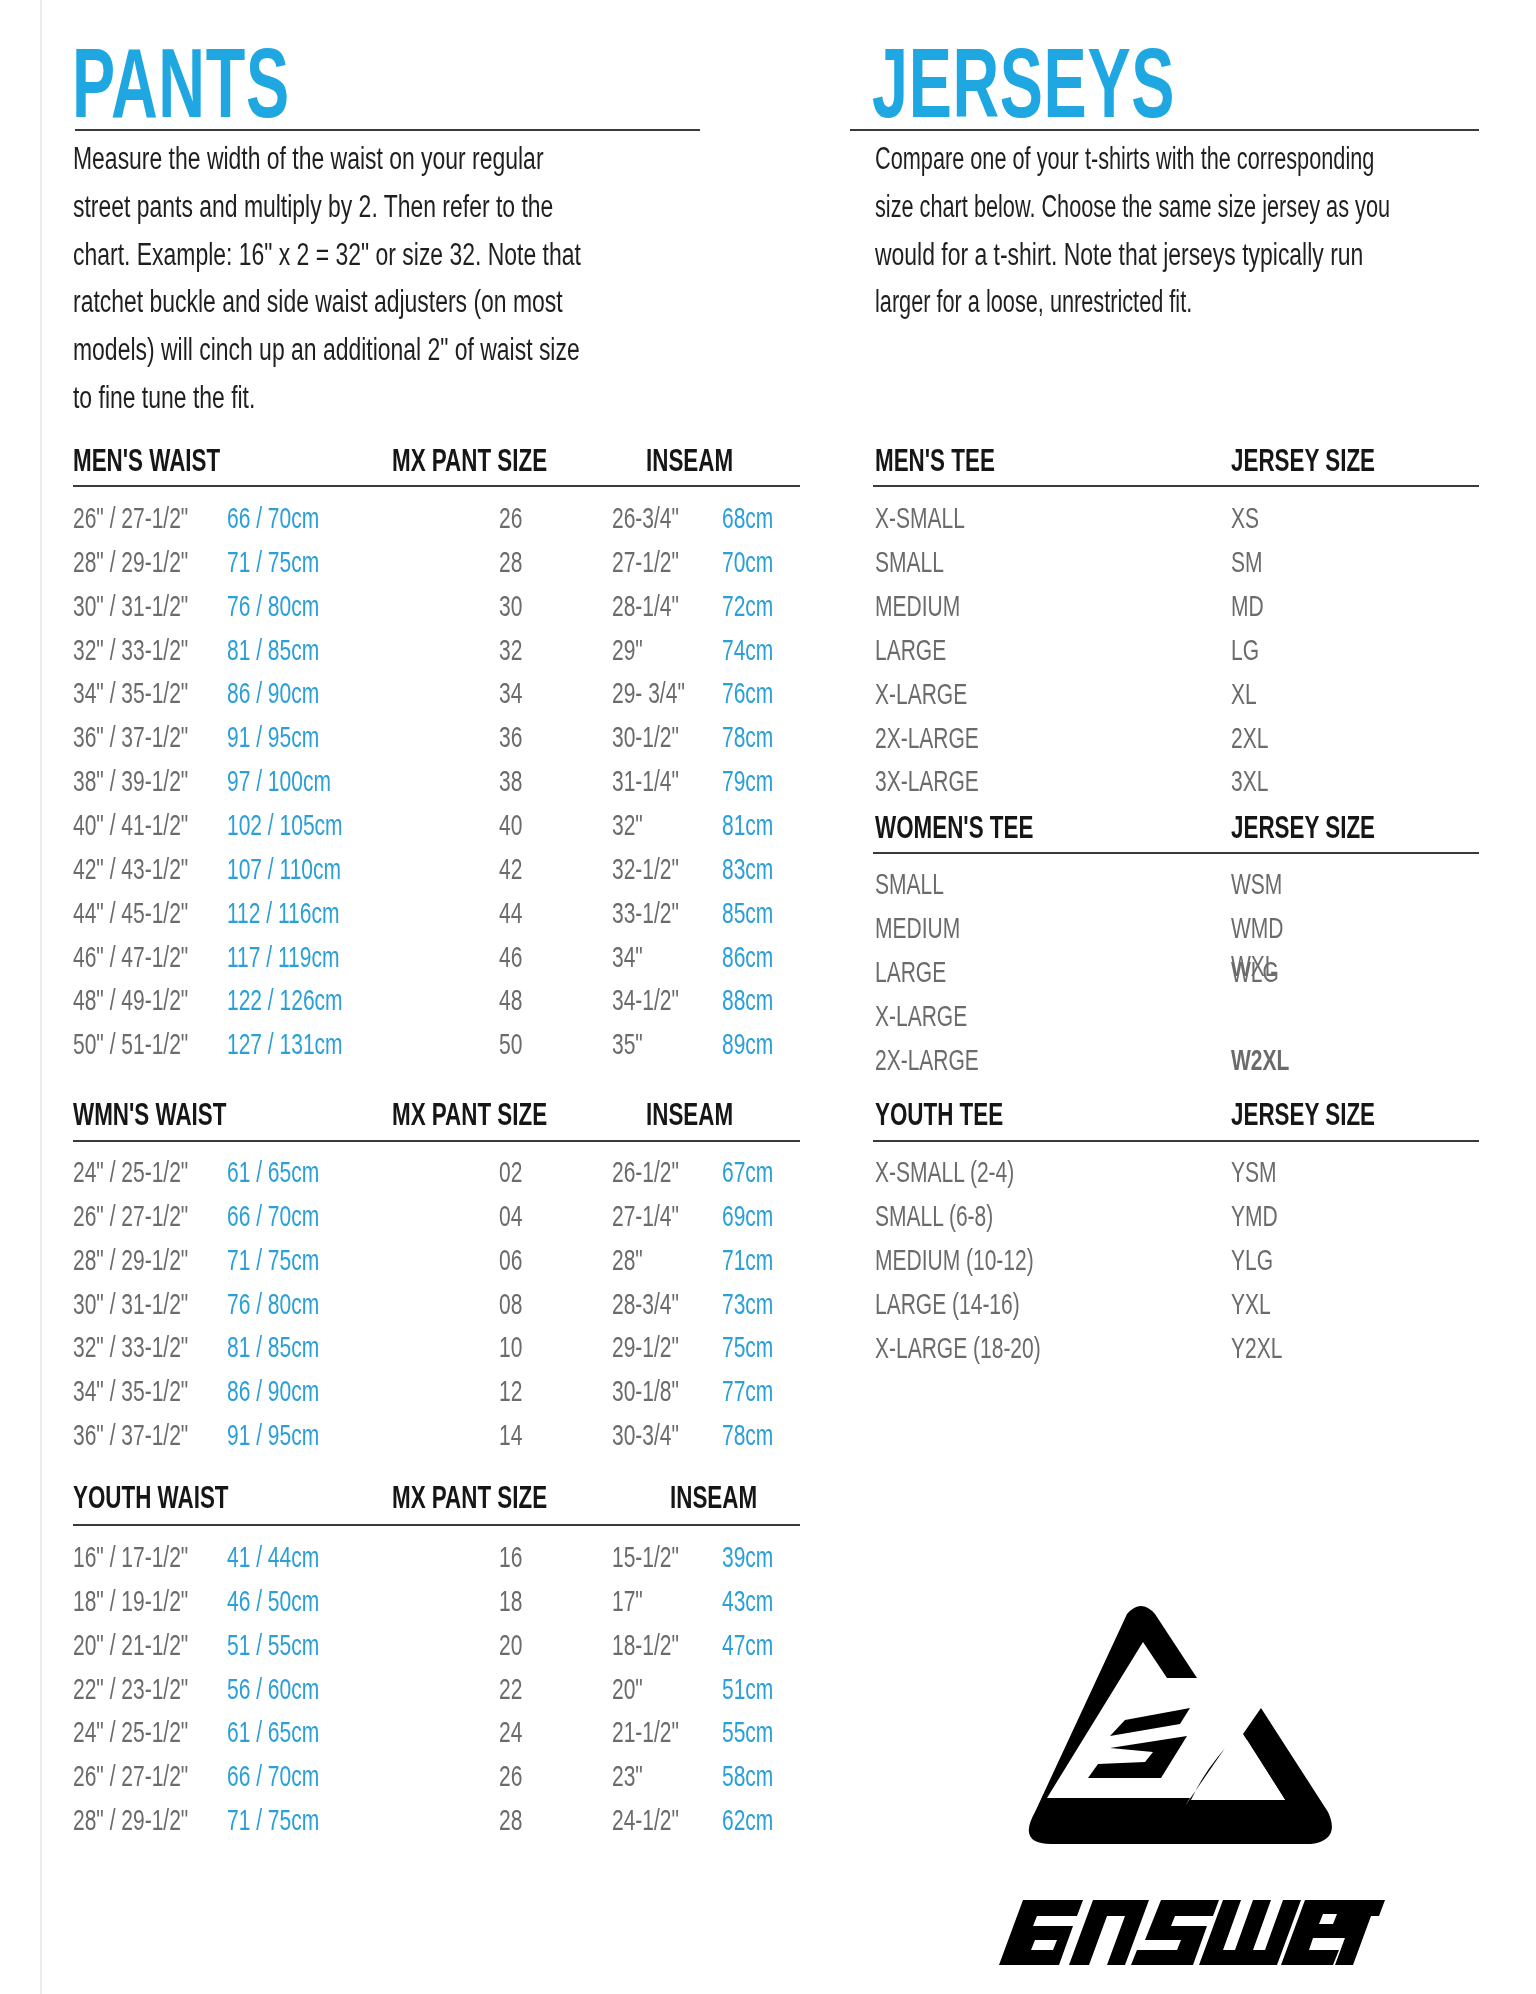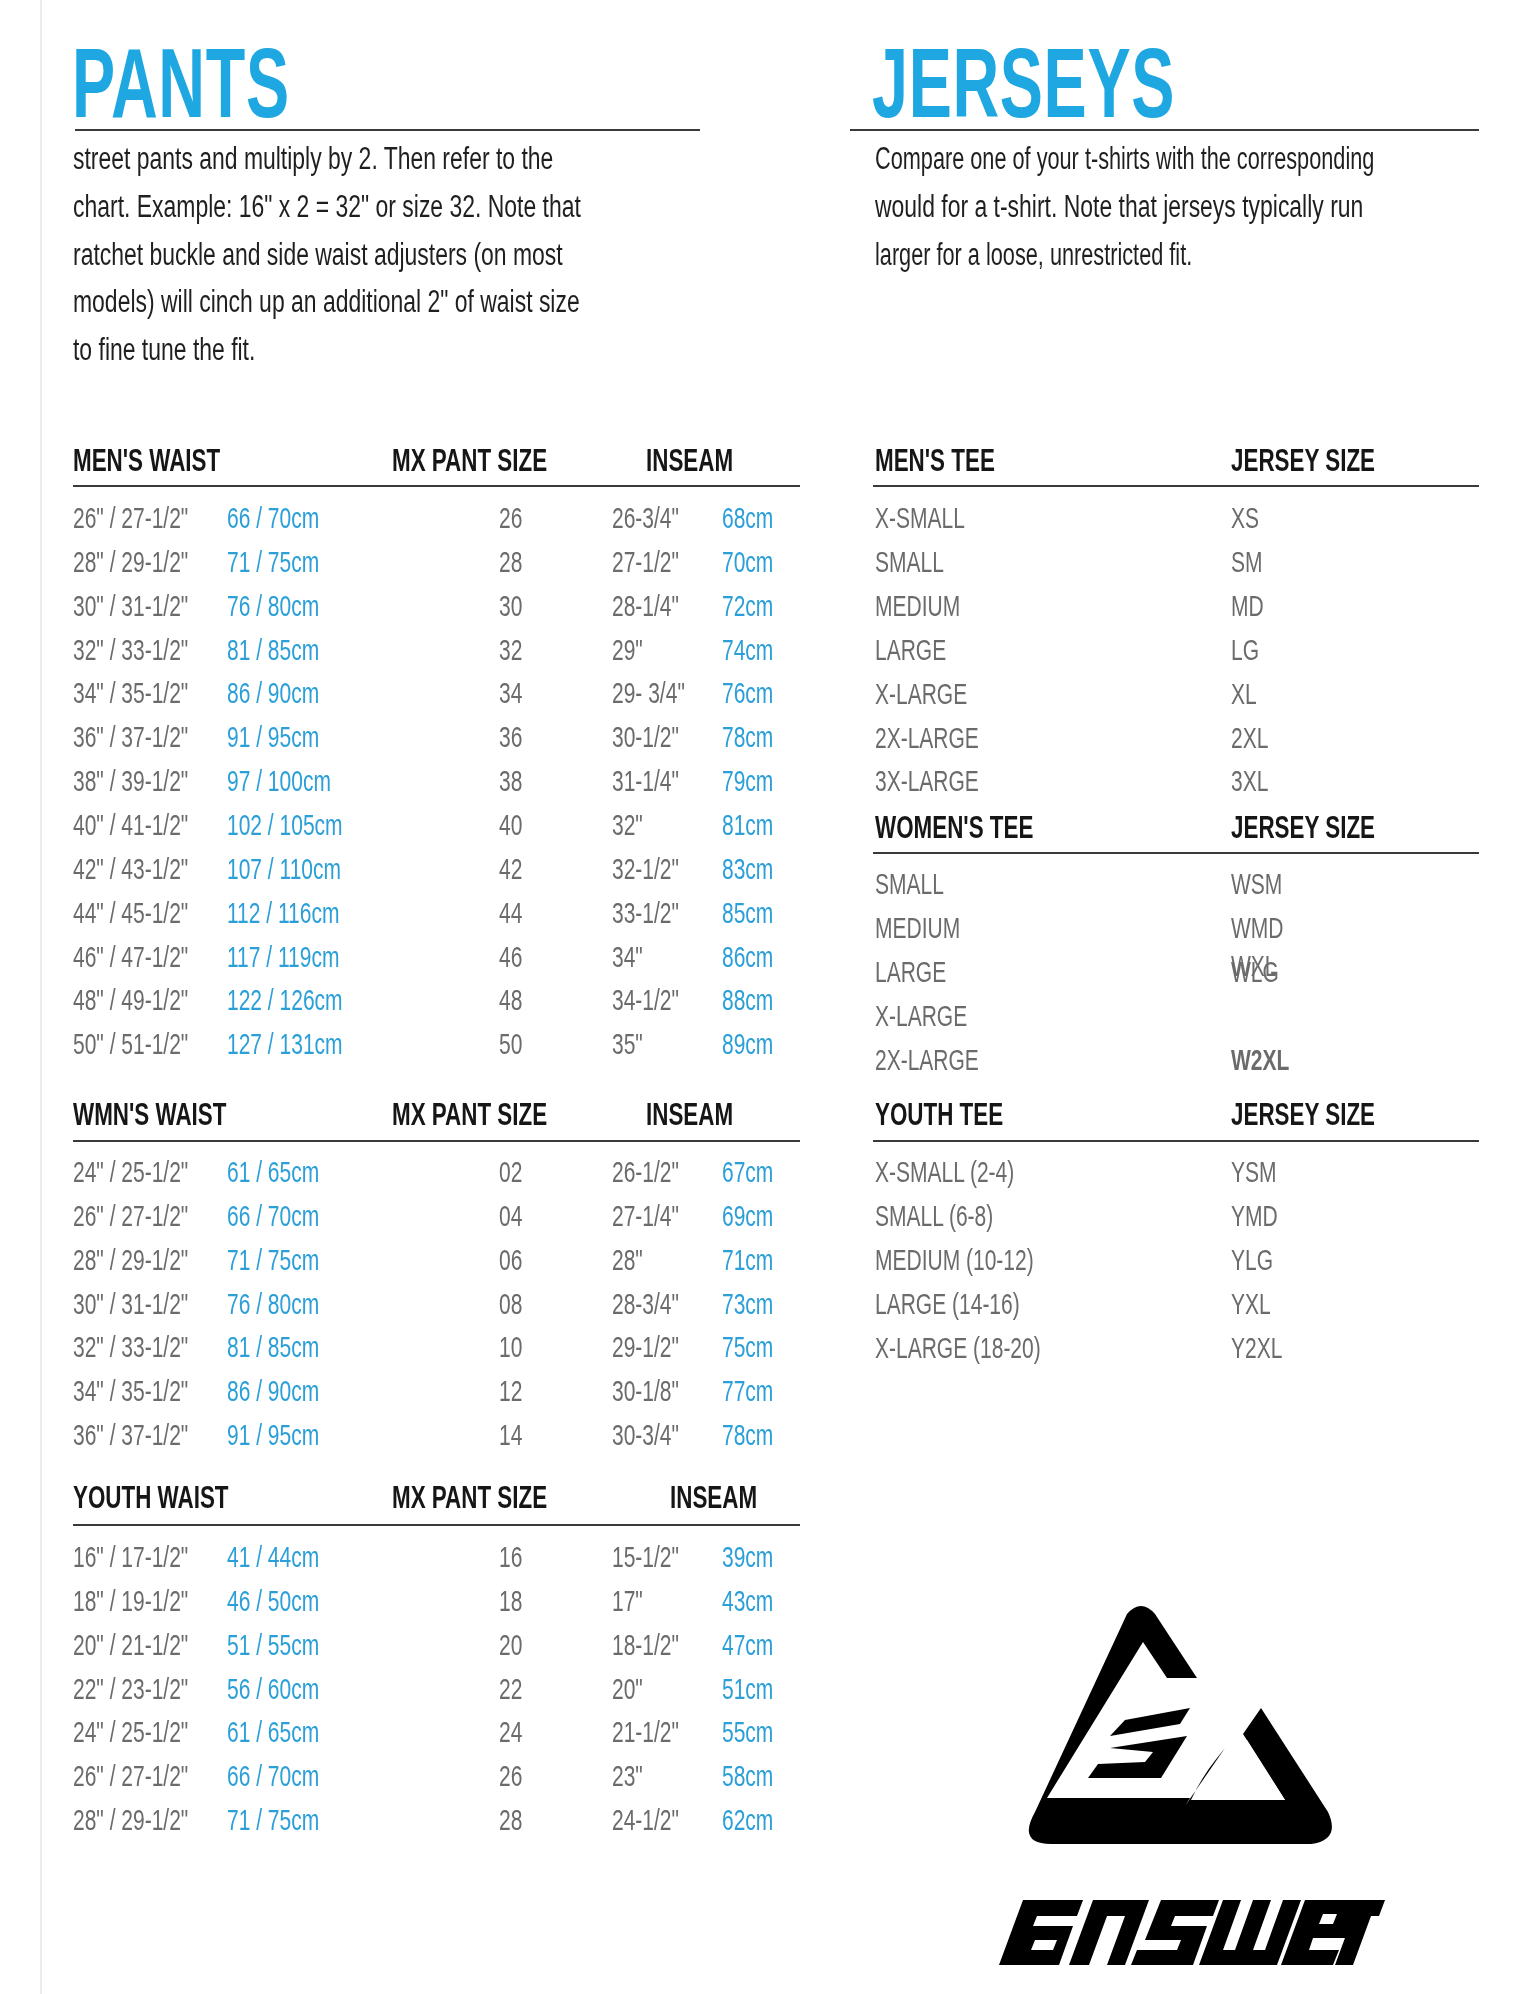--- a/index.html
+++ b/index.html
@@ -23,20 +23,21 @@
 </style>
 </head>
 <body>
 
 <div class="left-border"></div>
 
 <div class="abs title" style="left:72px; top:34px;"><span class="cond" style="transform:scaleX(0.66)">PANTS</span></div>
 <div class="rule" style="left:75px; top:129px; width:625px;"></div>
 
 <div class="para" style="left:73px; top:135px; width:640px;">
+  <span class="line"><span>Measure the width of the waist on your regular</span></span>
   <span class="line"><span>street pants and multiply by 2. Then refer to the</span></span>
   <span class="line"><span>chart. Example: 16" x 2 = 32" or size 32. Note that</span></span>
   <span class="line"><span>ratchet buckle and side waist adjusters (on most</span></span>
   <span class="line"><span>models) will cinch up an additional 2" of waist size</span></span>
   <span class="line"><span>to fine tune the fit.</span></span>
 </div>
 
 <div>
   <div class="hdr" style="left:73px; top:438px;"><span>MEN'S WAIST</span></div>
   <div class="hdr" style="left:392px; top:438px;"><span>MX PANT SIZE</span></div>
@@ -251,20 +252,21 @@
         <div class="cell blue" style="left: 722px; top: 1798px;"><span>62cm</span></div>
       </div>
     </div>
 </div>
 
 <div class="abs title" style="left:872px; top:34px;"><span class="cond" style="transform:scaleX(0.66)">JERSEYS</span></div>
 <div class="rule" style="left:850px; top:129px; width:629px;"></div>
 
 <div class="para" style="left:875px; top:135px; width:610px;">
   <span class="line"><span style="transform:scaleX(0.70)">Compare one of your t-shirts with the corresponding</span></span>
+  <span class="line"><span style="transform:scaleX(0.70)">size chart below. Choose the same size jersey as you</span></span>
   <span class="line"><span style="transform:scaleX(0.74)">would for a t-shirt. Note that jerseys typically run</span></span>
   <span class="line"><span style="transform:scaleX(0.70)">larger for a loose, unrestricted fit.</span></span>
 </div>
 
 <div>
   <div class="hdr" style="left:875px; top:438px;"><span>MEN'S TEE</span></div>
   <div class="hdr" style="left:1231px; top:438px;"><span>JERSEY SIZE</span></div>
   <div class="rule" style="left:873px; top:485px; width:606px;"></div>
   <div id="mens-tee-rows">
       <div>

